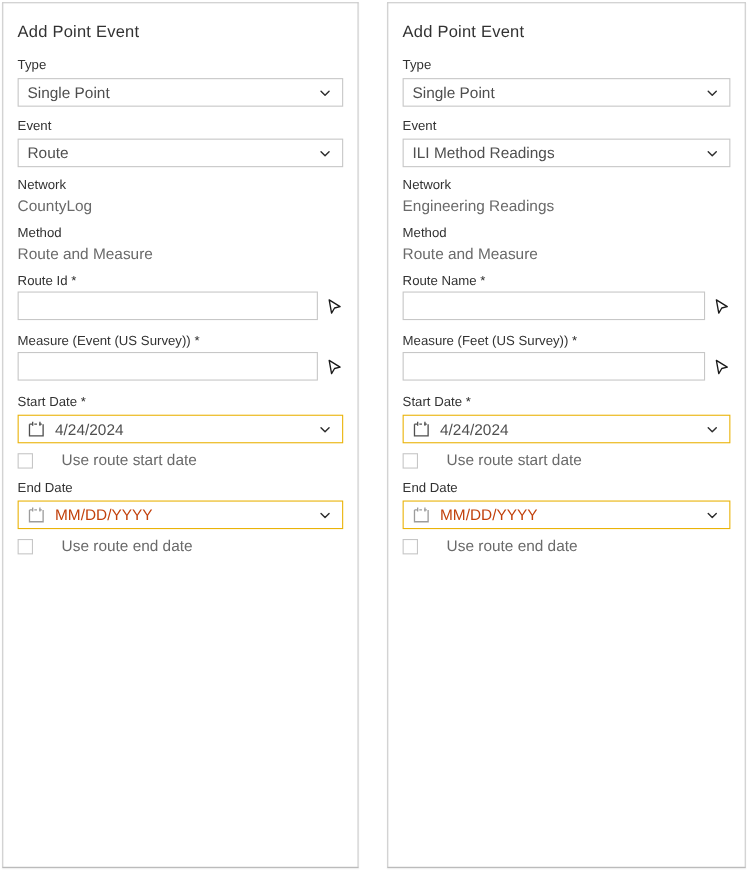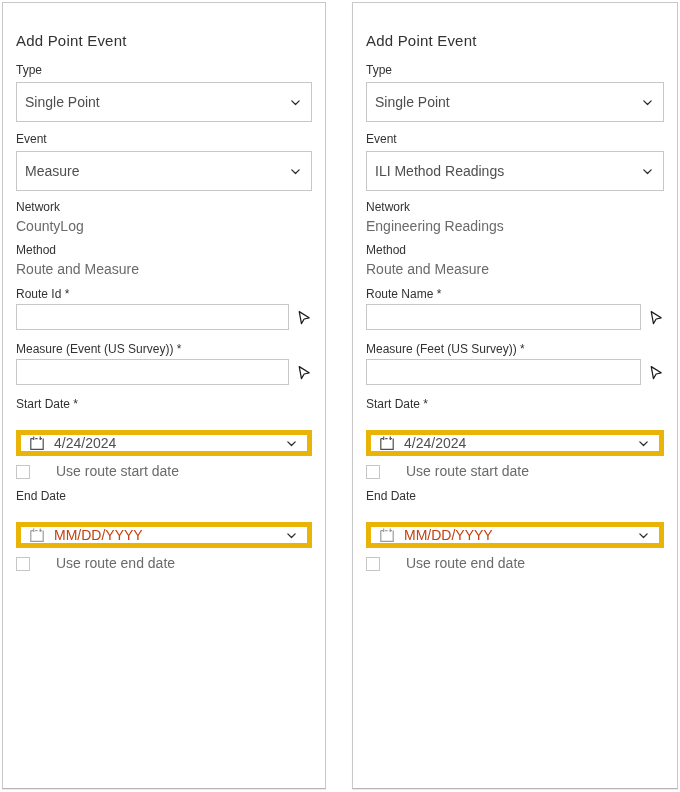--- a/index.html
+++ b/index.html
@@ -5,58 +5,58 @@
   html,body{margin:0;padding:0;}
   body{
     width:680px;height:792px;position:relative;background:#ffffff;
     font-family:"Liberation Sans", sans-serif;
     -webkit-font-smoothing:antialiased;
   }
   .panel{
     position:absolute;top:2px;height:787px;background:#fff;
     border:1px solid #c9c9c9;border-bottom-color:#b4b4b4;
     box-shadow:0 1px 1px rgba(0,0,0,.08);
-    box-sizing:border-box;padding:28px 13px 0 13px;overflow:hidden;
+    box-sizing:border-box;padding:17px 13px 0 13px;overflow:hidden;
   }
   .panel-left{left:2px;width:324px;}
   .panel-right{left:352px;width:326px;}
 
   .title{margin:0;font-size:15px;font-weight:400;color:#323232;line-height:20px;letter-spacing:.2px;}
   .label{font-size:12px;color:#323232;line-height:19px;}
   .value{font-size:14px;color:#6a6a6a;line-height:19px;}
 
   .m-type{margin-top:10px;}
   .m-event{margin-top:8px;}
   .m-network{margin-top:7px;}
   .m-method{margin-top:5px;}
   .m-route{margin-top:6px;}
   .m-measure{margin-top:10px;}
   .m-start{margin-top:10px;}
   .m-end{margin-top:6px;}
 
   .select{
-    margin-top:2px;height:40px;box-sizing:border-box;
+    margin-top:2px;height:26px;box-sizing:border-box;
     border:1px solid #c7c7c7;background:#fff;
     display:flex;align-items:center;justify-content:space-between;
     padding:0 9px 0 8px;cursor:pointer;
   }
   .select-text{font-size:14px;color:#4f4f4f;white-space:nowrap;overflow:hidden;}
   .chevron{display:flex;align-items:center;color:#2e2e2e;flex:none;}
 
   .input-row{display:flex;align-items:center;}
   .text-input{
     flex:1;min-width:0;height:26px;box-sizing:border-box;
     border:1px solid #c7c7c7;background:#fff;outline:none;
     padding:0 6px;font-family:inherit;font-size:14px;color:#4f4f4f;
   }
   .pointer-btn{flex:none;width:23px;display:flex;justify-content:flex-end;align-items:center;cursor:pointer;color:#1a1a1a;}
 
   .date-select{
-    margin-top:16px;height:26px;box-sizing:border-box;
-    border:5px solid #eab308;background:#fff;
+    margin-top:2px;height:26px;box-sizing:border-box;
+    border:1px solid #eab308;background:#fff;
     display:flex;align-items:center;gap:9px;
     padding:0 9px 0 8px;cursor:pointer;
   }
   .cal-icon{display:flex;align-items:center;color:#4f4f4f;flex:none;}
   .cal-icon.muted{color:#9c9c9c;}
   .date-text{flex:1;font-size:14px;color:#4f4f4f;white-space:nowrap;overflow:hidden;}
   .date-text.placeholder{color:#c2410c;}
 
   .check-row{display:flex;align-items:center;gap:26px;margin-top:6px;cursor:pointer;}
   .checkbox{width:14px;height:14px;box-sizing:border-box;border:1px solid #c6c6c6;background:#fff;flex:none;}
@@ -73,21 +73,21 @@
     <span class="select-text">Single Point</span>
     <span class="chevron">
       <svg width="13" height="13" viewBox="0 0 16 16">
           <path d="M3.5 6 L8 10.5 L12.5 6" fill="none" stroke="currentColor" stroke-width="1.6" stroke-linecap="round" stroke-linejoin="round"></path>
         </svg>
     </span>
   </div>
 
   <div class="label m-event">Event</div>
   <div class="select">
-    <span class="select-text">Measure</span>
+    <span class="select-text">Route</span>
     <span class="chevron">
       <svg width="13" height="13" viewBox="0 0 16 16">
           <path d="M3.5 6 L8 10.5 L12.5 6" fill="none" stroke="currentColor" stroke-width="1.6" stroke-linecap="round" stroke-linejoin="round"></path>
         </svg>
     </span>
   </div>
 
   <div class="label m-network">Network</div>
   <div class="value">CountyLog</div>
 

